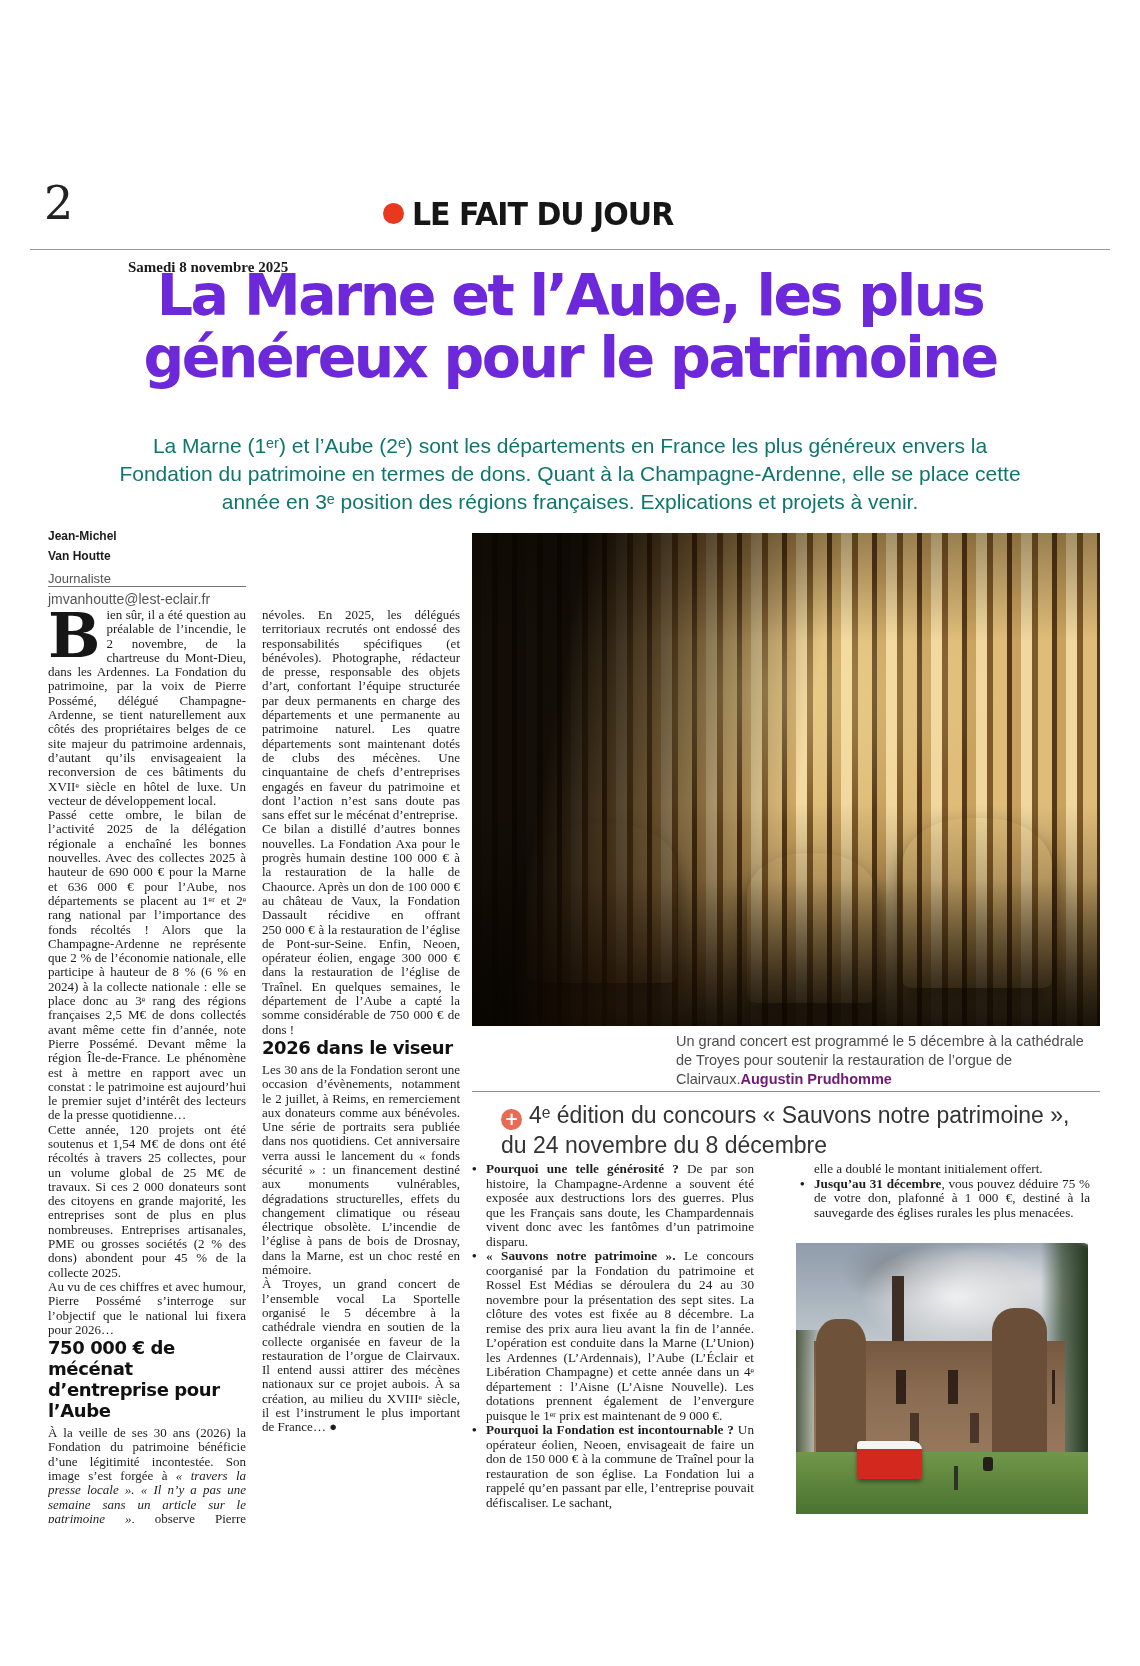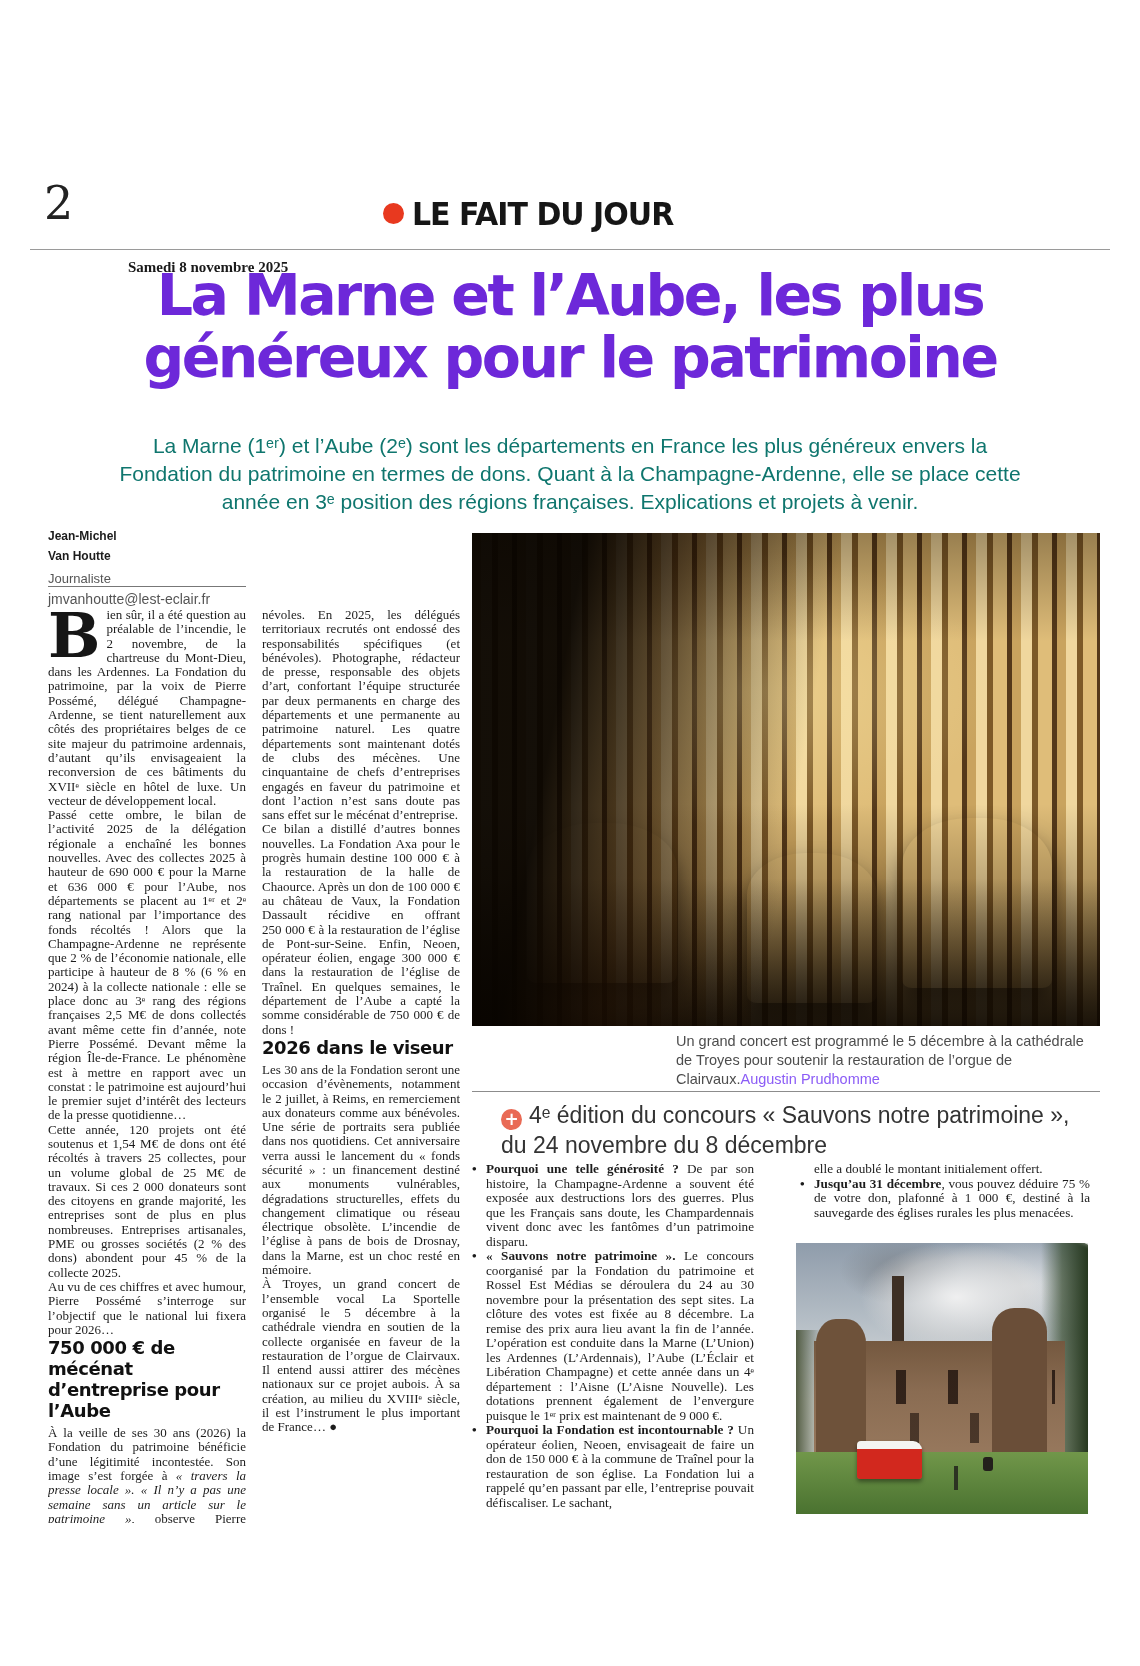--- a/index.html
+++ b/index.html
@@ -58,21 +58,21 @@
      box-shadow:0 14px 22px rgba(0,0,0,.55);}
   .op-t1{left:55px;top:290px;width:150px;height:160px;}
   .op-t2{left:275px;top:320px;width:130px;height:150px;}
   .op-t3{left:430px;top:285px;width:150px;height:170px;}
   .op-floor{position:absolute;inset:0;
      background:linear-gradient(100deg,rgba(8,4,0,.95) 0 16%,rgba(25,12,2,.65) 30%,transparent 52%),
                 linear-gradient(to top,rgba(10,5,0,.75),transparent 30%);}
 
   .photo-caption{position:absolute;left:676px;top:1032px;width:410px;
      font-family:"Liberation Sans",sans-serif;font-size:14.5px;line-height:19px;color:#4d4d4d;}
-  .photo-caption .credit{font-weight:400;color:#8b5cf6;}
+  .photo-caption .credit{font-weight:700;color:#701a75;}
 
   
   .box-rule{position:absolute;left:472px;top:1091px;width:628px;height:1px;background:#8c8c8c;}
   .box-header{position:absolute;left:478px;top:1100px;width:610px;
      font-family:"Liberation Sans",sans-serif;font-size:23px;line-height:30px;color:#333;margin-left:23px;}
   .plus-icon{display:inline-block;width:21px;height:21px;border-radius:50%;background:#e96a55;
      color:#fff;font-weight:700;font-size:17px;line-height:21px;text-align:center;
      vertical-align:-2px;margin-right:7px;font-family:"DejaVu Sans",sans-serif;}
   .box-col{position:absolute;top:1162px;font-size:13.2px;line-height:14.5px;text-align:justify;hyphens:auto;}
   .box-colA{left:472px;width:282px;}

